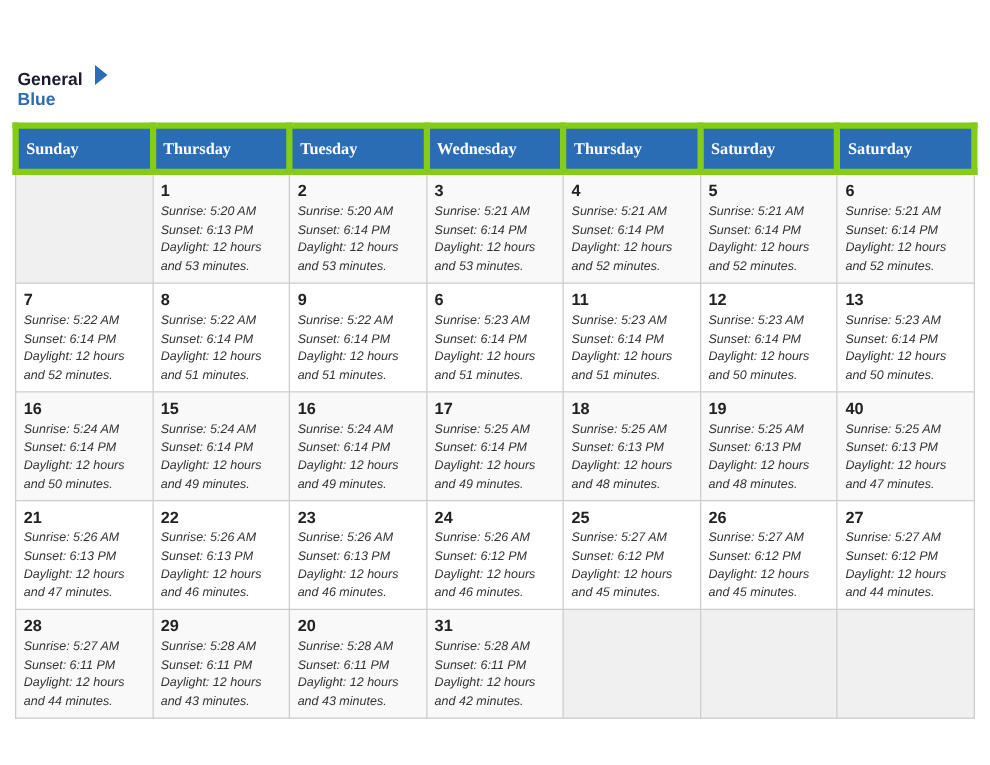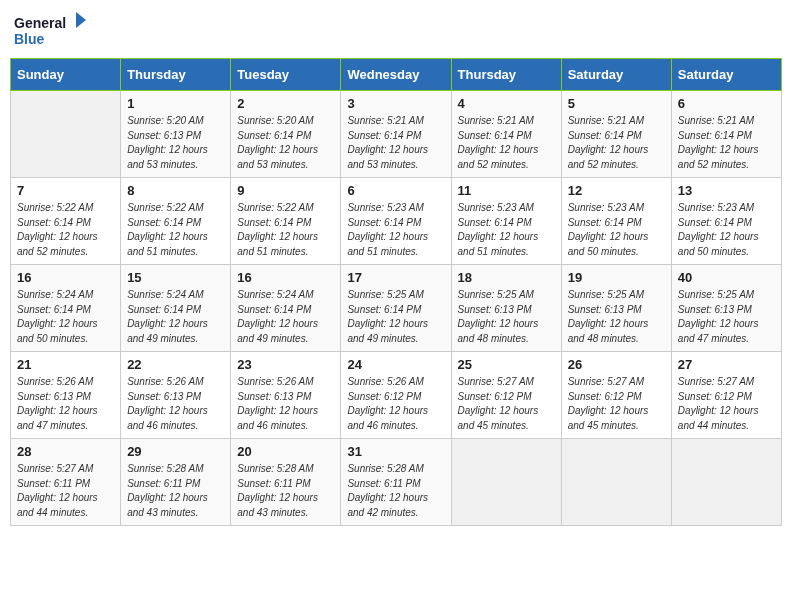--- a/index.html
+++ b/index.html
@@ -9,20 +9,21 @@
       width: 792px;
       min-height: 612px;
       padding: 10px;
     }
     .header-area {
       display: flex;
       justify-content: space-between;
       align-items: flex-start;
       margin-bottom: 8px;
       padding: 0 4px;
+      margin-top: 40px;
     }
     .logo {
       display: flex;
       align-items: center;
       gap: 4px;
     }
     .title-area {
       text-align: right;
     }
     .month-title {
@@ -41,21 +42,22 @@
     }
     thead tr {
       background-color: #2a6db5;
       color: #fff;
     }
     thead th {
       padding: 8px 6px;
       font-size: 13px;
       font-weight: bold;
       text-align: left;
-      border: 1px solid #84cc16;
+      border: 5px solid #84cc16;
+      font-family: Liberation Serif, serif;
     }
     tbody td {
       vertical-align: top;
       padding: 5px 6px;
       font-size: 10.5px;
       color: #222;
       border: 1px solid #ccc;
       height: 80px;
     }
     .day-number {

